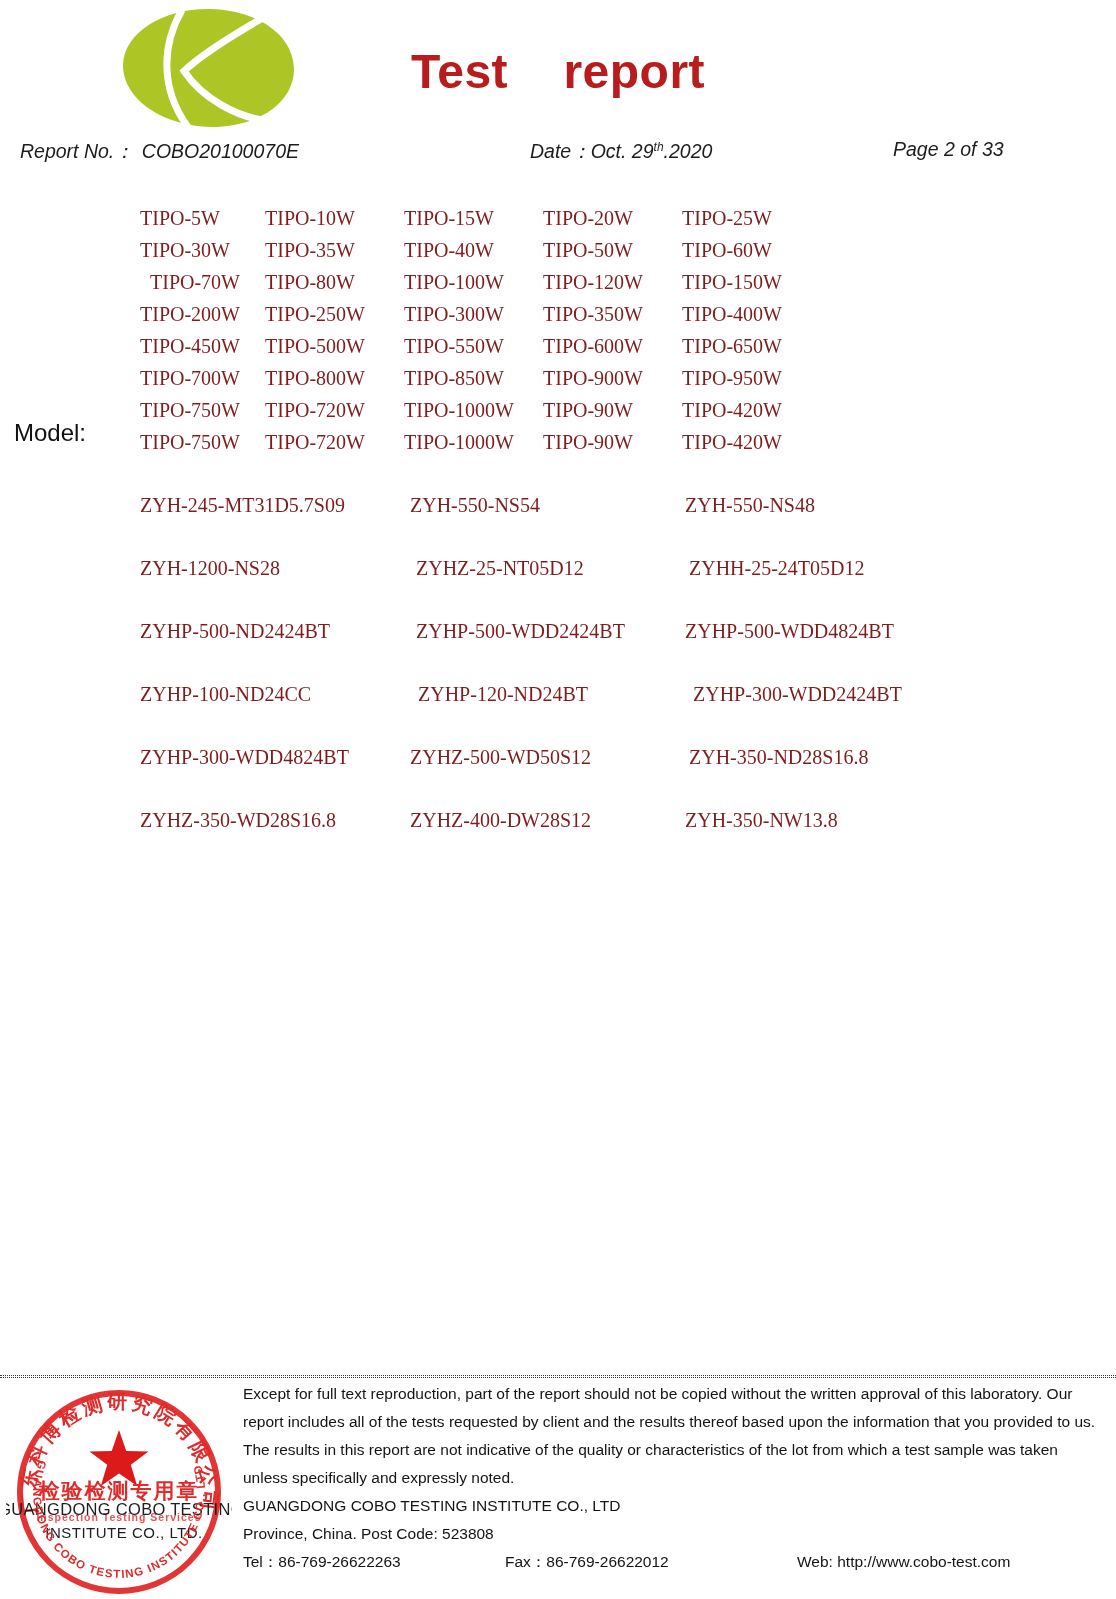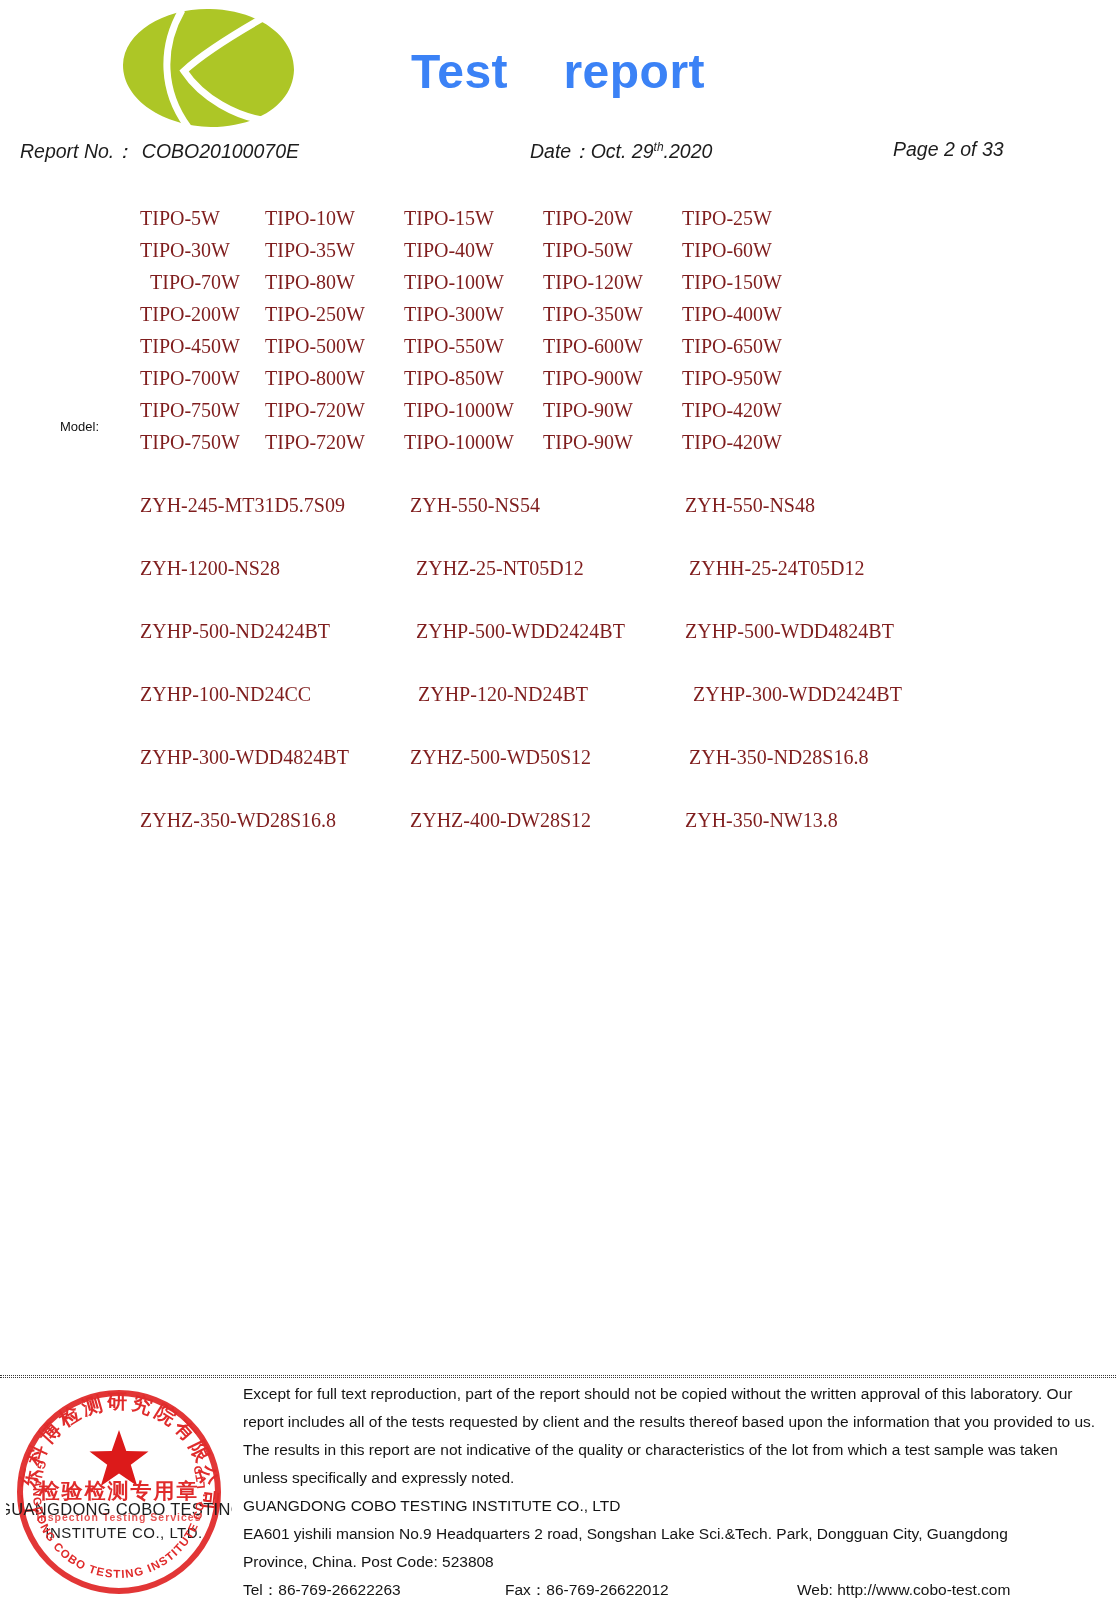--- a/index.html
+++ b/index.html
@@ -10,31 +10,31 @@
     overflow:hidden;
     font-family:"Liberation Sans", sans-serif;
     color:#1c1c1c;
   }
 
   
   .logo { position:absolute; left:118px; top:8px; }
   .title {
     position:absolute; left:0; right:0; top:44px;
     text-align:center; font-size:48px; font-weight:bold;
-    white-space:pre; letter-spacing:.5px; color:#3b82f6;
+    white-space:pre; letter-spacing:.5px; color:#b91c1c;
   }
   .info-row { position:absolute; left:0; right:0; top:138px; height:30px; font-size:19.5px;font-style:italic; }
   .report-no { position:absolute; left:20px; top:0; }
   .report-no .val { margin-left:8px; }
   .date-field { position:absolute; left:530px; top:0; }
   .date-field sup { font-size:12px; }
   .page-indicator { position:absolute; left:893px; top:0; }
 
   
-  .model-label { position:absolute; left:14px; top:419px; font-size:13px; color:#111;margin-left:46px; }
+  .model-label { position:absolute; left:14px; top:419px; font-size:24px; color:#111; }
   .model-table {
     position:absolute; left:140px; top:202px;
     font-family:"Liberation Serif", serif;
     font-size:20px; color:#7f1d1d;
   }
   .m-row { display:grid; height:32px; line-height:32px; white-space:nowrap; }
   .m-row.tipo { grid-template-columns:125px 139px 139px 139px auto; }
   .m-row.zyh  { grid-template-columns:270px 275px auto;margin-top:31px; }
 
   
@@ -163,21 +163,20 @@
 </div>
 
 <div class="divider"></div>
 
 <div class="footer-text">
   <div class="line">Except for full text reproduction, part of the report should not be copied without the written approval of this laboratory. Our</div>
   <div class="line">report includes all of the tests requested by client and the results thereof based upon the information that you provided to us.</div>
   <div class="line">The results in this report are not indicative of the quality or characteristics of the lot from which a test sample was taken</div>
   <div class="line">unless specifically and expressly noted.</div>
   <div class="line">GUANGDONG COBO TESTING INSTITUTE CO., LTD</div>
-  <div class="line">EA601 yishili mansion No.9 Headquarters 2 road, Songshan Lake Sci.&amp;Tech. Park, Dongguan City, Guangdong</div>
   <div class="line">Province, China. Post Code: 523808</div>
   <div class="contact-row">
     <span class="contact-tel"><span>Tel：</span><span>86-769-26622263</span></span>
     <span class="contact-fax"><span>Fax：</span><span>86-769-26622012</span></span>
     <span class="contact-web"><span>Web:</span> <span>http://www.cobo-test.com</span></span>
   </div>
 </div>
 
 <div class="stamp">
   <svg width="226" height="212" viewBox="0 0 226 212">

